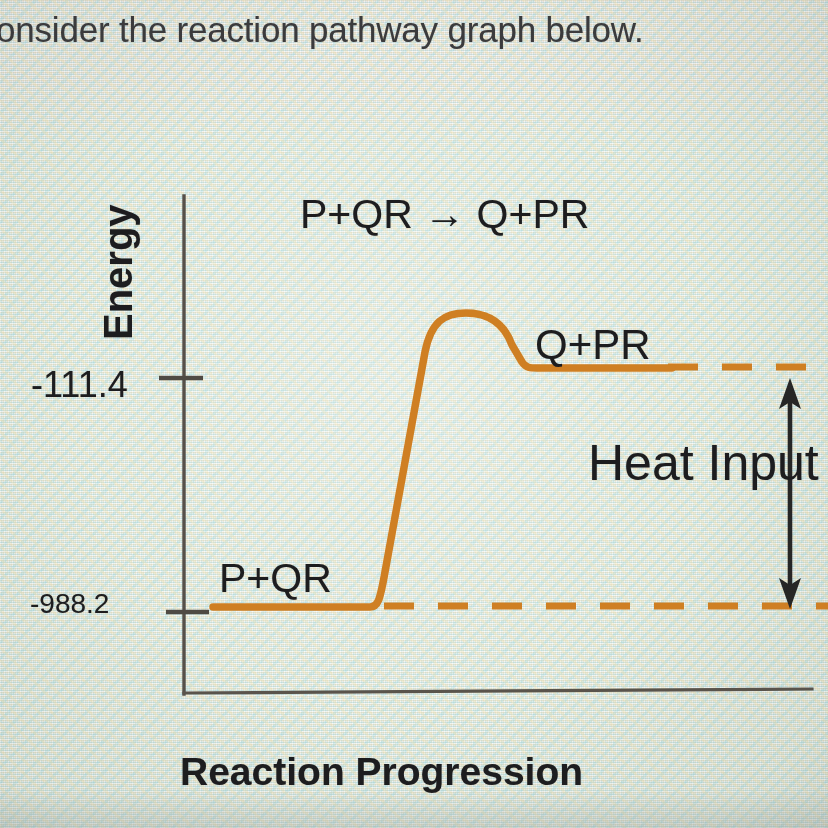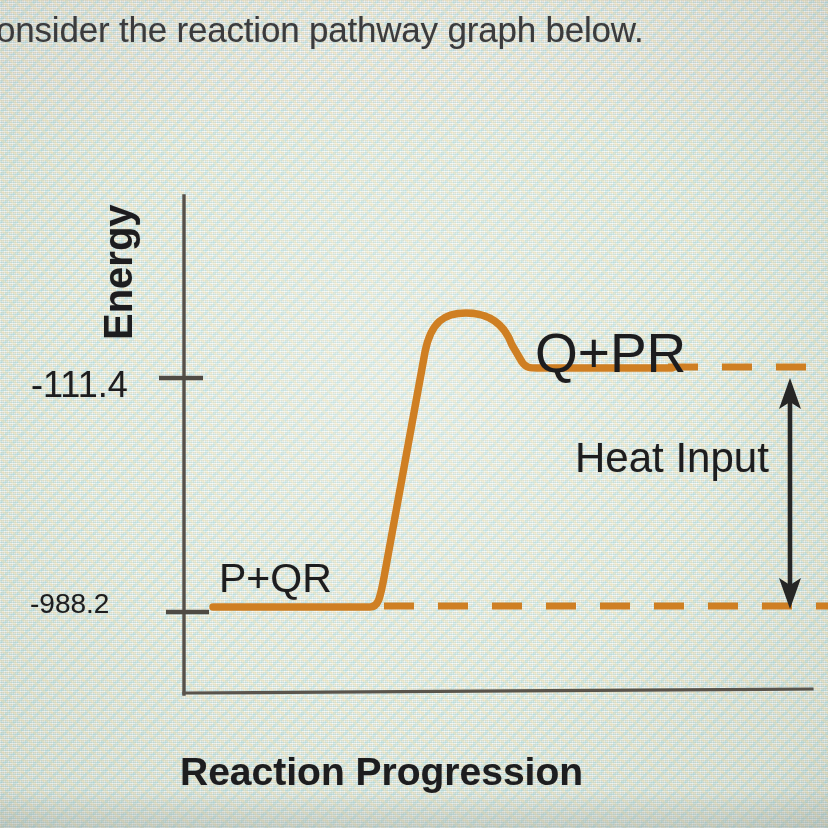--- a/index.html
+++ b/index.html
@@ -115,23 +115,23 @@
     display: block;
     position: absolute;
     left: -150px;
     top: 0;
     width: 150px;
     text-align: left;
   }
   .tick-hi   { left: 31px;  top: 364px; font-size: 36px; }
   .tick-lo   { left: 30px;  top: 588px; font-size: 28px; }
   .eq        { left: 300px; top: 191px; font-size: 41px; }
-  .prod-lbl  { left: 535px; top: 321px; font-size: 55px; }
+  .prod-lbl  { left: 535px; top: 321px; font-size: 42px; }
   .react-lbl { left: 219px; top: 555px; font-size: 41px; }
-  .heat-lbl  { left: 575px; top: 434px; font-size: 42px; }
+  .heat-lbl  { left: 588px; top: 434px; font-size: 50px; }
   .xlabel {
     left: 180px;
     top: 712px;
     font-size: 39px;
     font-weight: bold;
     margin-top: 38px;
   }
 </style>
 </head>
 <body>
@@ -178,20 +178,21 @@
     </g>
   </svg>
 
   <div class="lbl ylabel">
     <span class="ylabel-inner">Energy</span>
   </div>
 
   <div class="lbl tick-hi">-111.4</div>
   <div class="lbl tick-lo">-988.2</div>
 
+  <div class="lbl eq">P+QR → Q+PR</div>
 
   <div class="lbl prod-lbl">Q+PR</div>
   <div class="lbl react-lbl">P+QR</div>
 
   <div class="lbl heat-lbl">Heat Input</div>
 
   <div class="lbl xlabel">Reaction Progression</div>
 
 </div>
 

